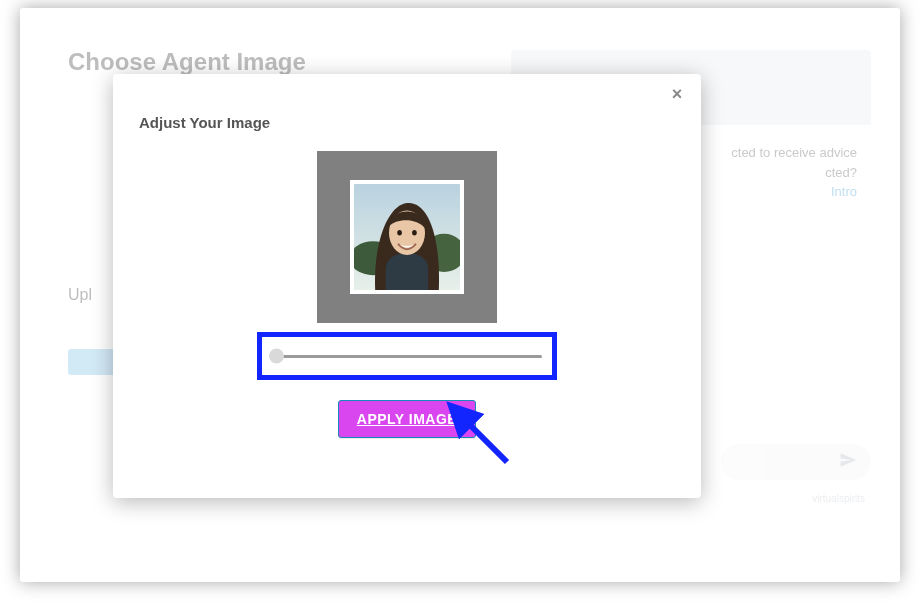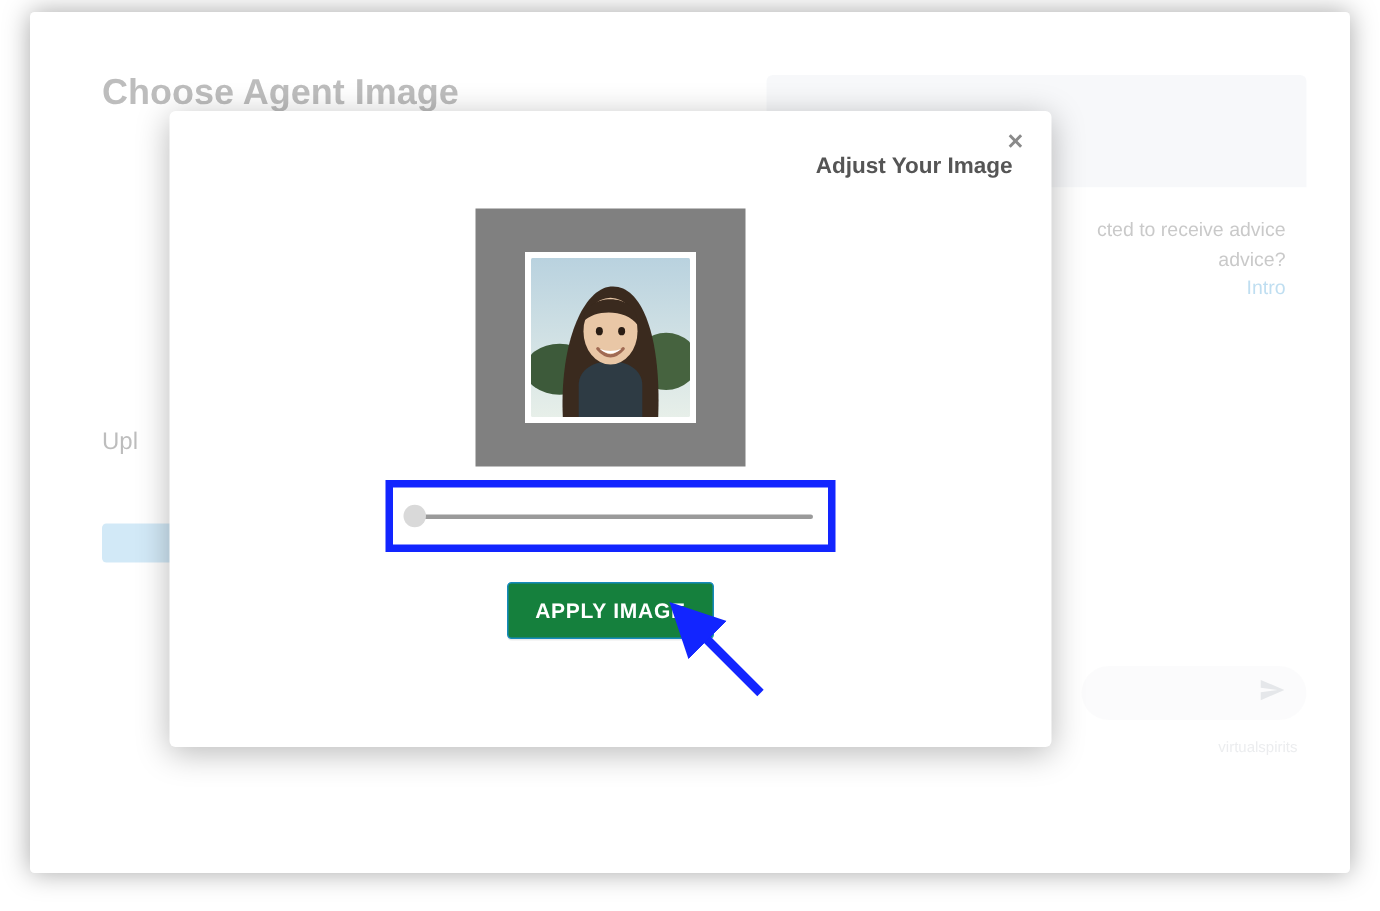--- a/index.html
+++ b/index.html
@@ -118,22 +118,21 @@
       font-weight: 700;
       text-align: center;
       cursor: pointer;
       background: none;
       border: none;
     }
     .modal-title {
       font-size: 15px;
       font-weight: 700;
       color: #555;
-      margin-top: 8px;
-      text-align: right;
+      margin-top: 20px;
     }
     .crop-stage {
       position: relative;
       margin: 20px auto 0 auto;
       width: 180px;
       height: 172px;
       background: #808080;
       display: flex;
       align-items: center;
       justify-content: center;
@@ -168,30 +167,31 @@
       top: 50%;
       transform: translate(-3px, -50%);
       width: 15px;
       height: 15px;
       background: #d9d9d9;
       border-radius: 50%;
     }
     .apply-btn {
       display: block;
       margin: 20px auto 0 auto;
-      background: #15803d;
+      background: #d946ef;
       color: #fff;
       border: 1px solid #168abb;
       border-radius: 3px;
       font-size: 14px;
       font-weight: 700;
       letter-spacing: 0.5px;
       padding: 10px 18px;
       cursor: pointer;
       box-shadow: 0 1px 0 rgba(0,0,0,0.08);
+      text-decoration: underline;
     }
 
     
     .arrow {
       position: absolute;
       left: 425px;
       top: 392px;
       width: 80px;
       height: 80px;
       pointer-events: none;
@@ -204,21 +204,21 @@
 
   <div class="bg-layer">
     <div class="bg-heading">Choose Agent Image</div>
     <div class="bg-upload-label">Upl</div>
     <div class="bg-badge"></div>
 
     <div class="chat-panel">
       <div class="chat-header"></div>
       <div class="chat-body">
         <span>cted to receive advice</span><br>
-        <span>advice?</span><br>
+        <span>cted?</span><br>
         <a class="chat-link">Intro</a>
       </div>
       <div class="chat-input-row">
         <span class="send-icon">
           <svg viewBox="0 0 24 24">
               <path d="M2 21l21-9L2 3v7l15 2-15 2z"></path>
             </svg>
         </span>
       </div>
       <div class="chat-brand">virtualspirits</div>

